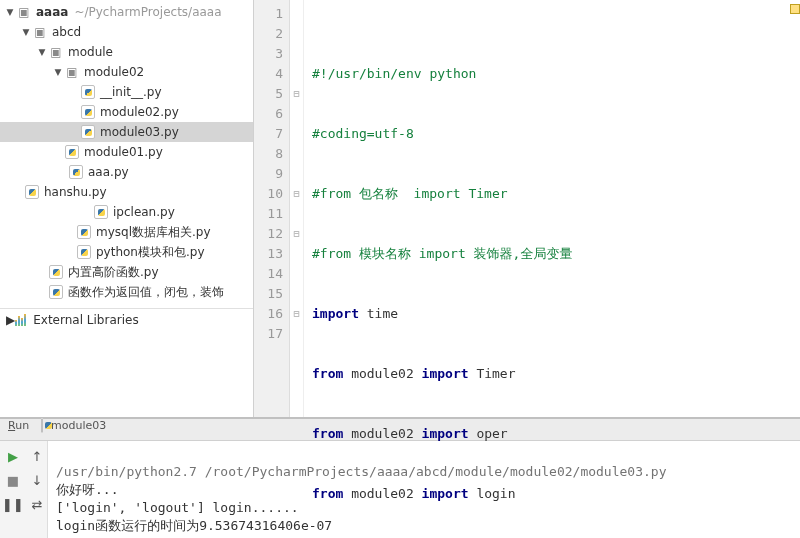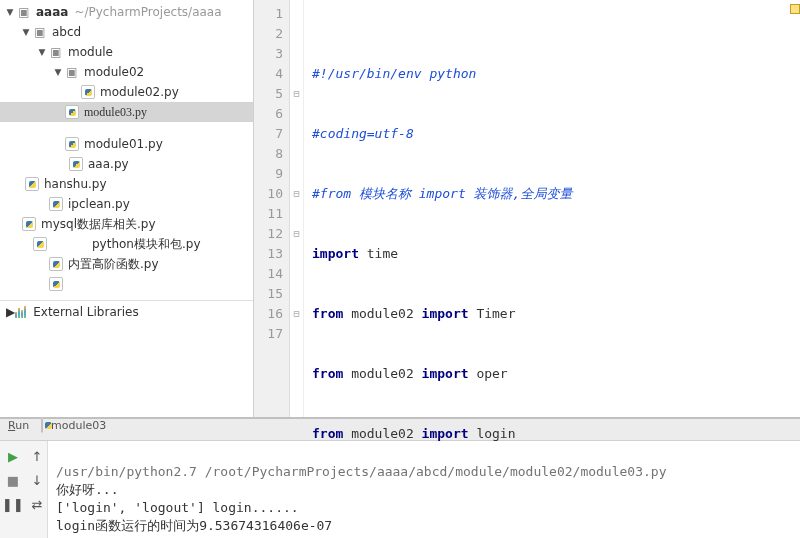--- a/index.html
+++ b/index.html
@@ -119,21 +119,21 @@
 .fold-col div { height: 20px; display:flex; align-items:center; justify-content:center; }
 .code {
   flex: 1;
   padding: 4px 0 0 8px;
   line-height: 20px;
   white-space: pre;
   position: relative;
 }
 .code .line { height: 20px; }
 .kw { color: #000080; font-weight: bold; }
-.cm { color: #1d4ed8; font-style: italic; }
+.cm { color: #15803d; }
 .errbar {
   position:absolute;
   top:4px; right:0;
   width:10px;height:10px;
   background:#ffe082;
   border:1px solid #c0a020;
 }
 .run-panel {
   flex: 1;
   display: flex;
@@ -208,74 +208,81 @@
       </div>
       <div class="tree-row" style="padding-left:52px;">
         <span class="arrow">▼</span>
         <span class="icon folder-icon">▣</span>
         <span>module02</span>
       </div>
       <div class="tree-row" style="padding-left:80px;">
         <span class="icon">
             <span class="py-icon"></span>
           </span>
+        <span>__init__.py</span>
+      </div>
+      <div class="tree-row" style="padding-left:80px;">
+        <span class="icon">
+            <span class="py-icon"></span>
+          </span>
         <span>module02.py</span>
       </div>
-      <div class="tree-row selected" style="padding-left:64px;font-family:Liberation Serif, serif;">
+      <div class="tree-row selected" style="padding-left:80px;">
         <span class="icon">
             <span class="py-icon"></span>
           </span>
         <span>module03.py</span>
       </div>
-      <div class="tree-row" style="padding-left:64px;margin-top:12px;">
+      <div class="tree-row" style="padding-left:64px;">
         <span class="icon">
             <span class="py-icon"></span>
           </span>
         <span>module01.py</span>
       </div>
       <div class="tree-row" style="padding-left:68px;">
         <span class="icon">
             <span class="py-icon"></span>
           </span>
         <span>aaa.py</span>
       </div>
       <div class="tree-row" style="padding-left:24px;">
         <span class="icon">
             <span class="py-icon"></span>
           </span>
         <span>hanshu.py</span>
       </div>
+      <div class="tree-row" style="padding-left:48px;margin-left:45px;">
+        <span class="icon">
+            <span class="py-icon"></span>
+          </span>
+        <span>ipclean.py</span>
+      </div>
+      <div class="tree-row" style="padding-left:76px;">
+        <span class="icon">
+            <span class="py-icon"></span>
+          </span>
+        <span>mysql数据库相关.py</span>
+      </div>
+      <div class="tree-row" style="padding-left:76px;">
+        <span class="icon">
+            <span class="py-icon"></span>
+          </span>
+        <span>python模块和包.py</span>
+      </div>
       <div class="tree-row" style="padding-left:48px;">
         <span class="icon">
             <span class="py-icon"></span>
           </span>
-        <span>ipclean.py</span>
-      </div>
-      <div class="tree-row" style="padding-left:21px;">
-        <span class="icon">
-            <span class="py-icon"></span>
-          </span>
-        <span>mysql数据库相关.py</span>
-      </div>
-      <div class="tree-row" style="padding-left:32px;gap:40px;">
-        <span class="icon">
-            <span class="py-icon"></span>
-          </span>
-        <span>python模块和包.py</span>
+        <span>内置高阶函数.py</span>
       </div>
       <div class="tree-row" style="padding-left:48px;">
         <span class="icon">
             <span class="py-icon"></span>
           </span>
-        <span>内置高阶函数.py</span>
-      </div>
-      <div class="tree-row" style="padding-left:48px;">
-        <span class="icon">
-            <span class="py-icon"></span>
-          </span>
+        <span>函数作为返回值，闭包，装饰</span>
       </div>
       <div class="ext-lib">
         <span class="arrow">▶</span>
         <span class="bars">
             <span style="height:6px"></span>
             <span style="height:10px"></span>
             <span style="height:8px"></span>
             <span style="height:12px"></span>
           </span>
         <span>External Libraries</span>
@@ -319,20 +326,21 @@
         <div></div>
         <div></div>
         <div></div>
         <div>⊟</div>
         <div></div>
     </div>
     <div class="code">
       <div class="errbar"></div>
       <div class="line"><span class="cm">#!/usr/bin/env python</span></div>
       <div class="line"><span class="cm">#coding=utf-8</span></div>
+      <div class="line"><span class="cm">#from 包名称  import Timer</span></div>
       <div class="line"><span class="cm">#from 模块名称 import 装饰器,全局变量</span></div>
       <div class="line"><span class="kw">import</span><span> time</span></div>
       <div class="line"><span class="kw">from</span><span> module02 </span><span class="kw">import</span><span> Timer</span></div>
       <div class="line"><span class="kw">from</span><span> module02 </span><span class="kw">import</span><span> oper</span></div>
       <div class="line"><span class="kw">from</span><span> module02 </span><span class="kw">import</span><span> login</span></div>
       
       
       
       
       

